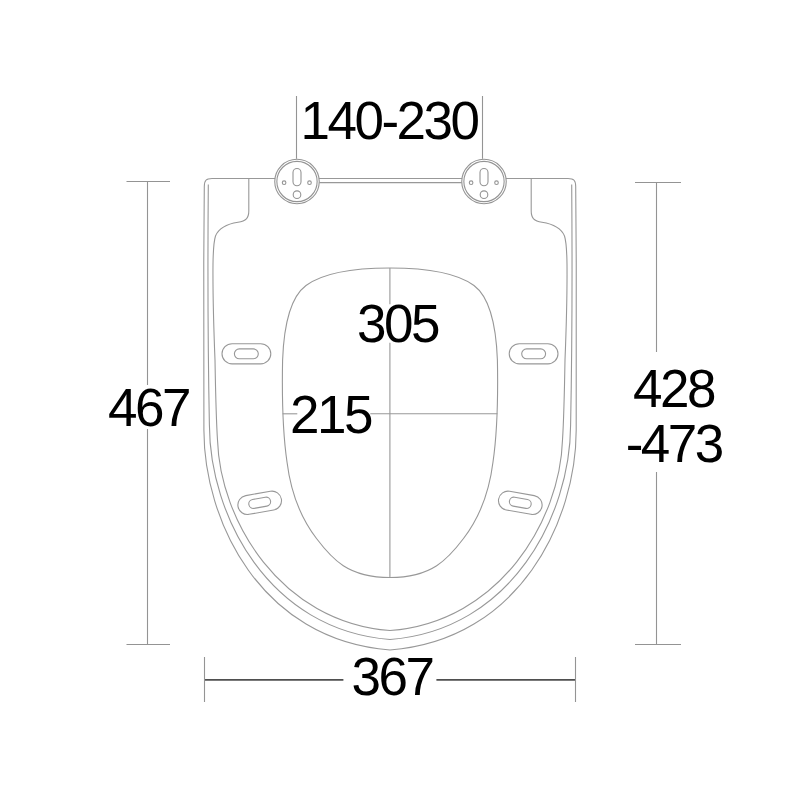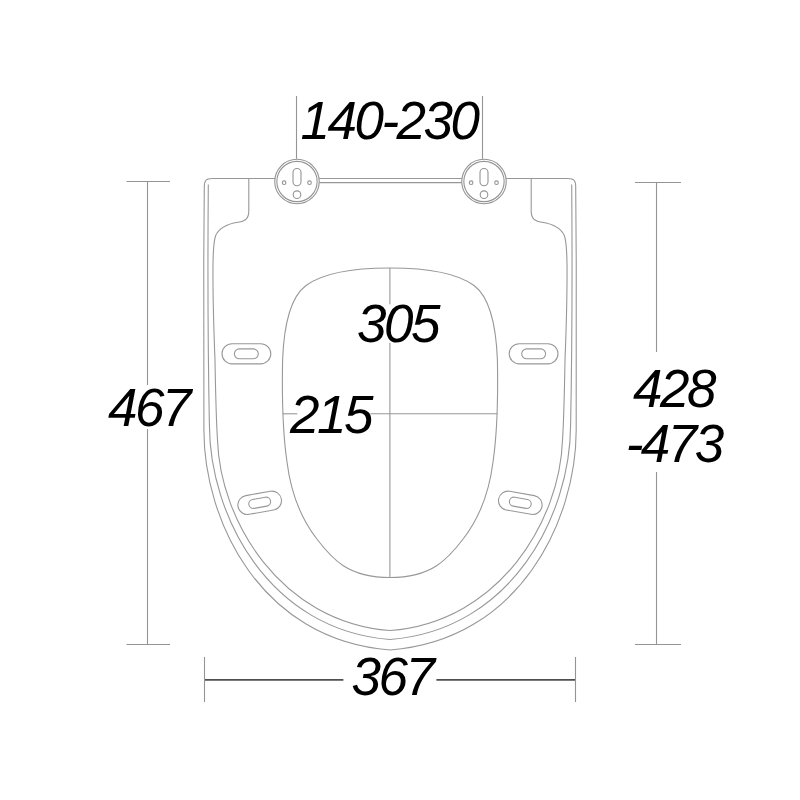--- a/index.html
+++ b/index.html
@@ -1,16 +1,16 @@
 <!DOCTYPE html>
 <html><head>
 <meta charset="utf-8">
 <style>
   html,body{margin:0;padding:0;background:#ffffff;}
-  .wrap{width:651px;height:800px;position:relative;background:#b91c1c;font-style:italic;}
+  .wrap{width:651px;height:800px;position:relative;background:#b91c1c;}
   svg{position:absolute;left:0;top:0;}
   text{font-family:"Liberation Sans",sans-serif;fill:#000;font-size:53px;letter-spacing:-2.5px;}
 </style>
 </head>
 <body>
 <div class="wrap">
 <svg width="800" height="800" viewBox="0 0 800 800">
 
   <rect x="0" y="0" width="800" height="800" fill="#ffffff"></rect>
 

